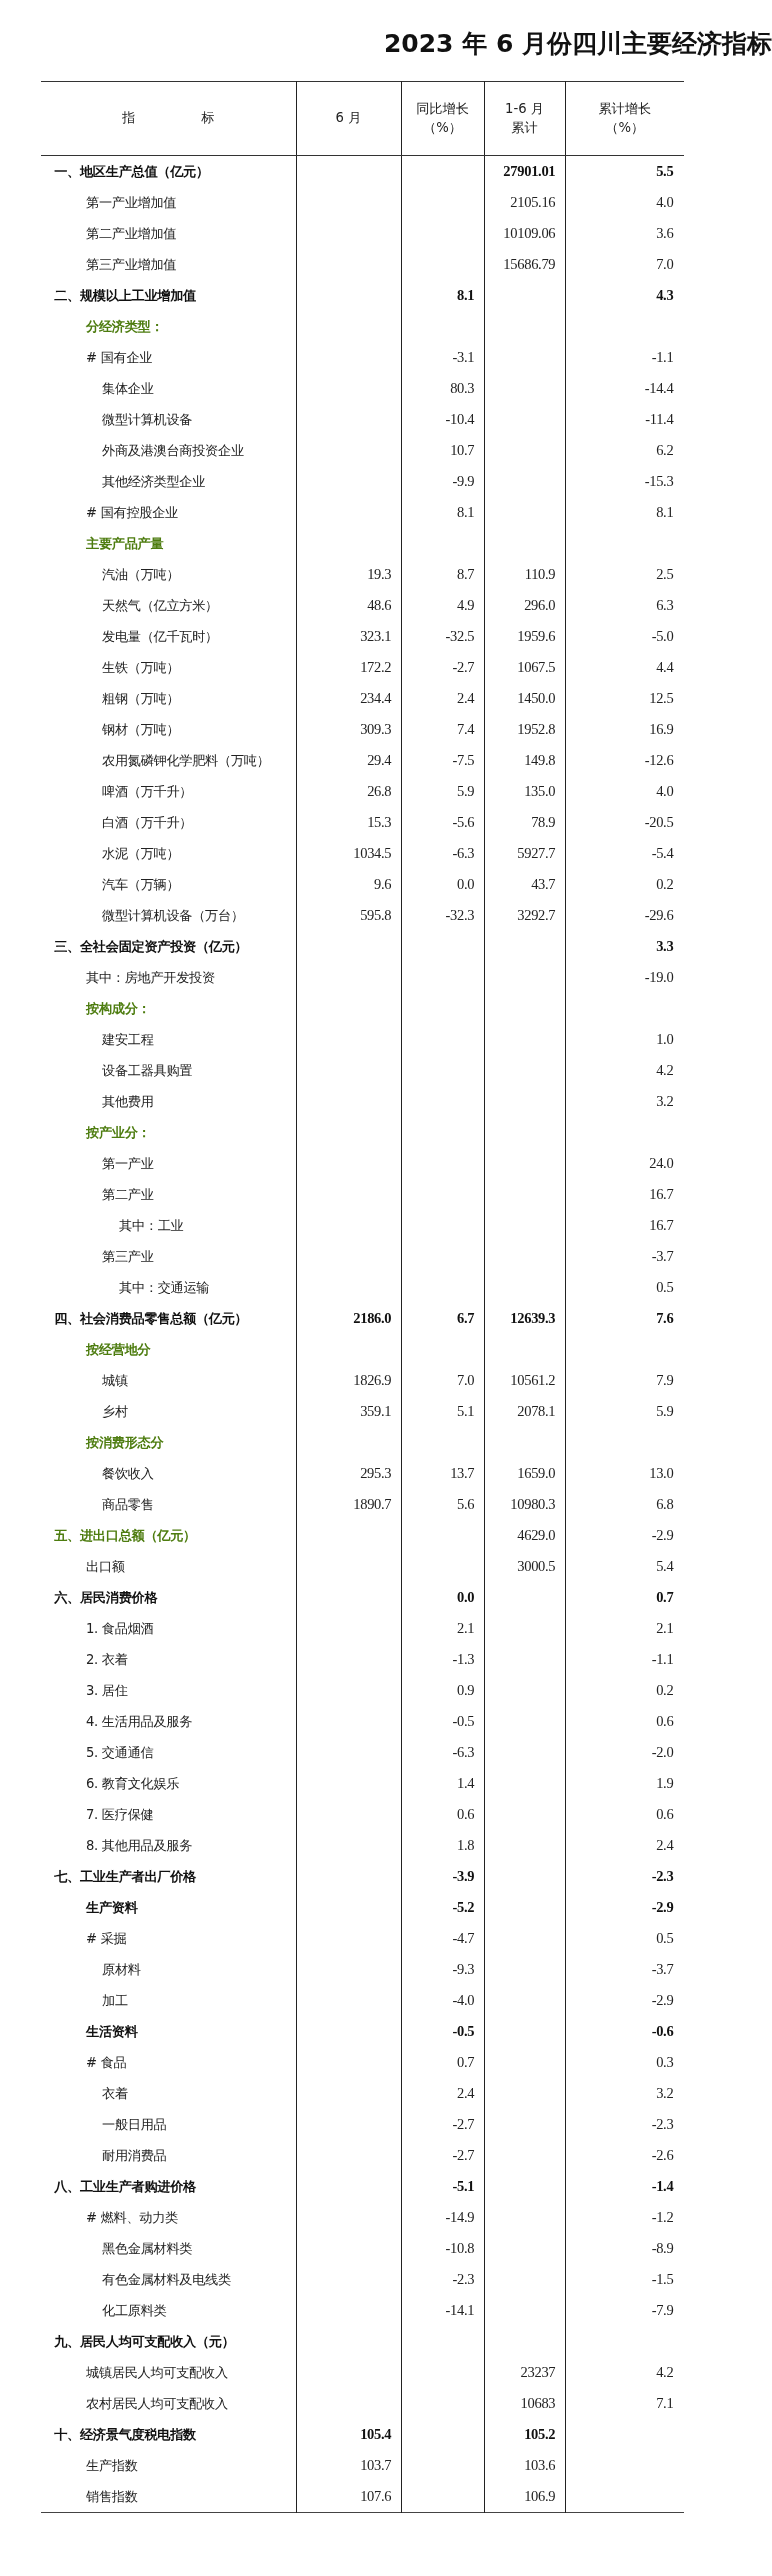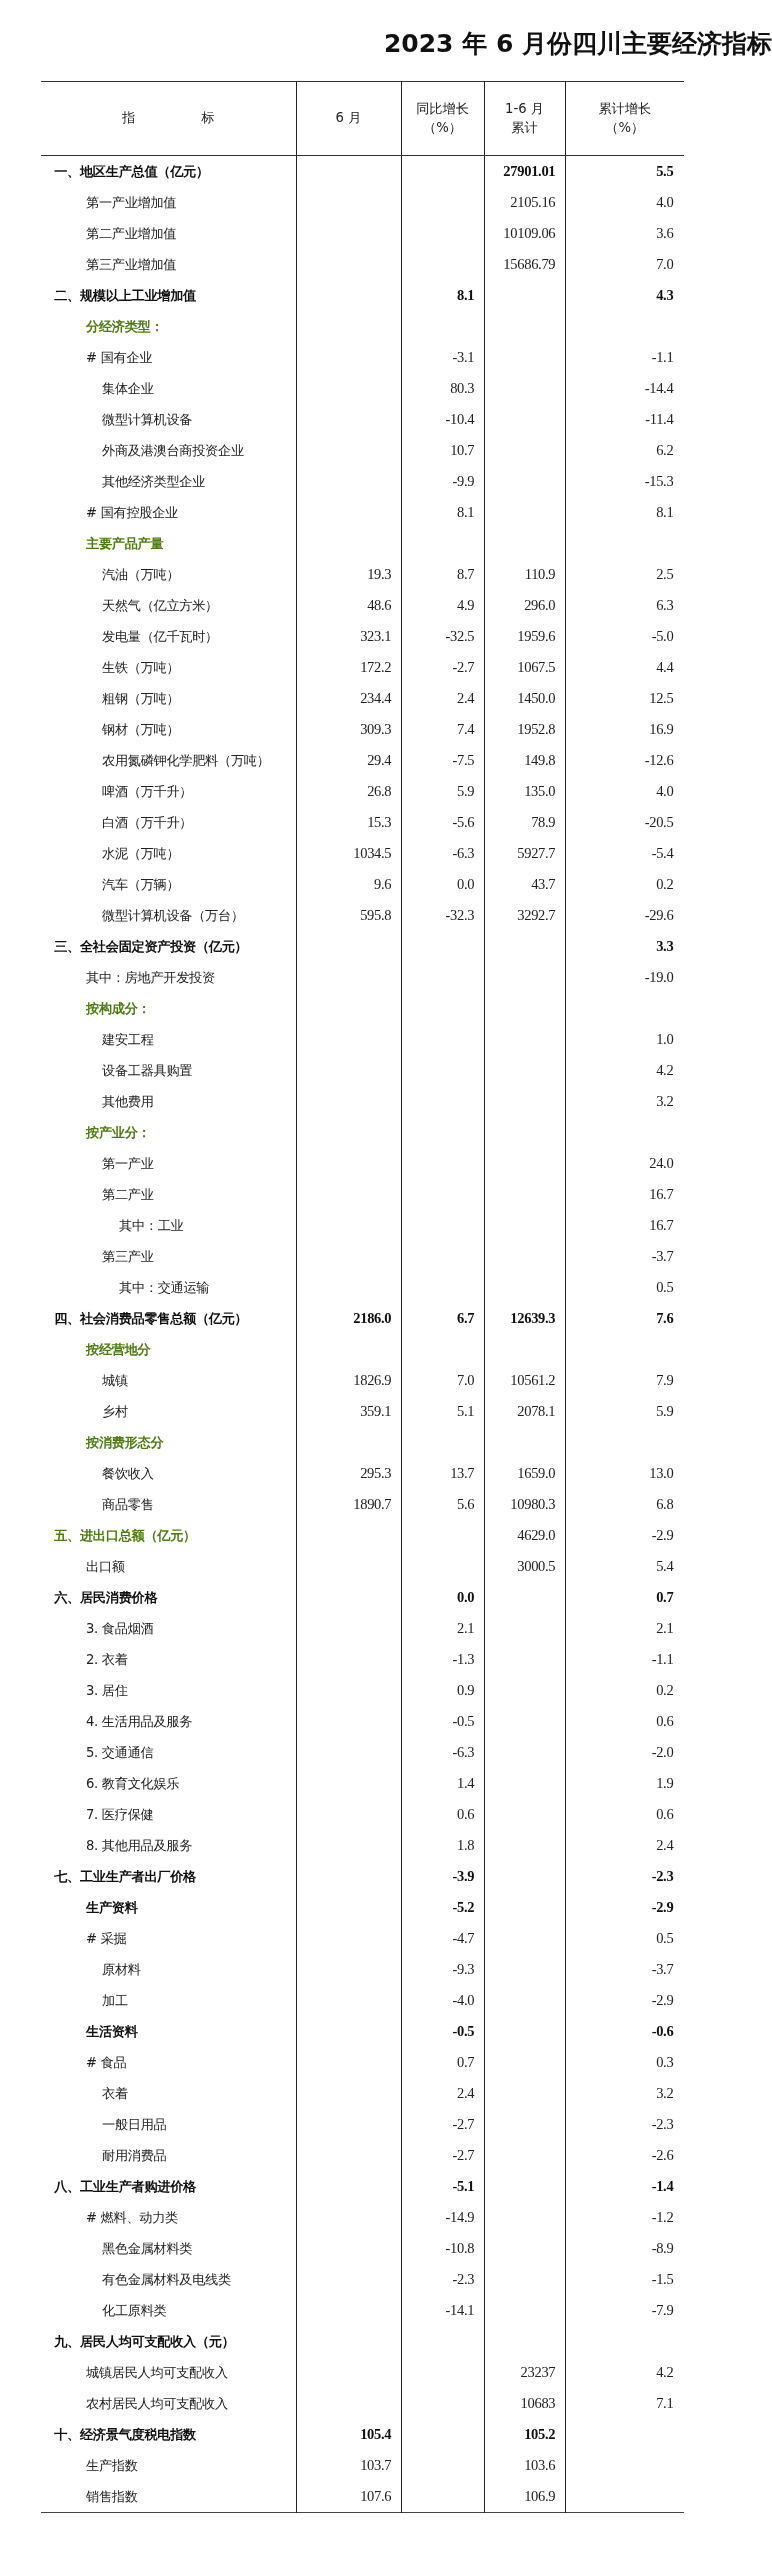--- a/index.html
+++ b/index.html
@@ -455,21 +455,21 @@
         <td class="num last">5.4</td>
       </tr>
       <tr class="bold">
         <td class="label lvl0">六、居民消费价格</td>
         <td class="num"></td>
         <td class="num">0.0</td>
         <td class="num"></td>
         <td class="num last">0.7</td>
       </tr>
       <tr>
-        <td class="label lvl1">3. 食品烟酒</td>
+        <td class="label lvl1">1. 食品烟酒</td>
         <td class="num"></td>
         <td class="num">2.1</td>
         <td class="num"></td>
         <td class="num last">2.1</td>
       </tr>
       <tr>
         <td class="label lvl1">2. 衣着</td>
         <td class="num"></td>
         <td class="num">-1.3</td>
         <td class="num"></td>

